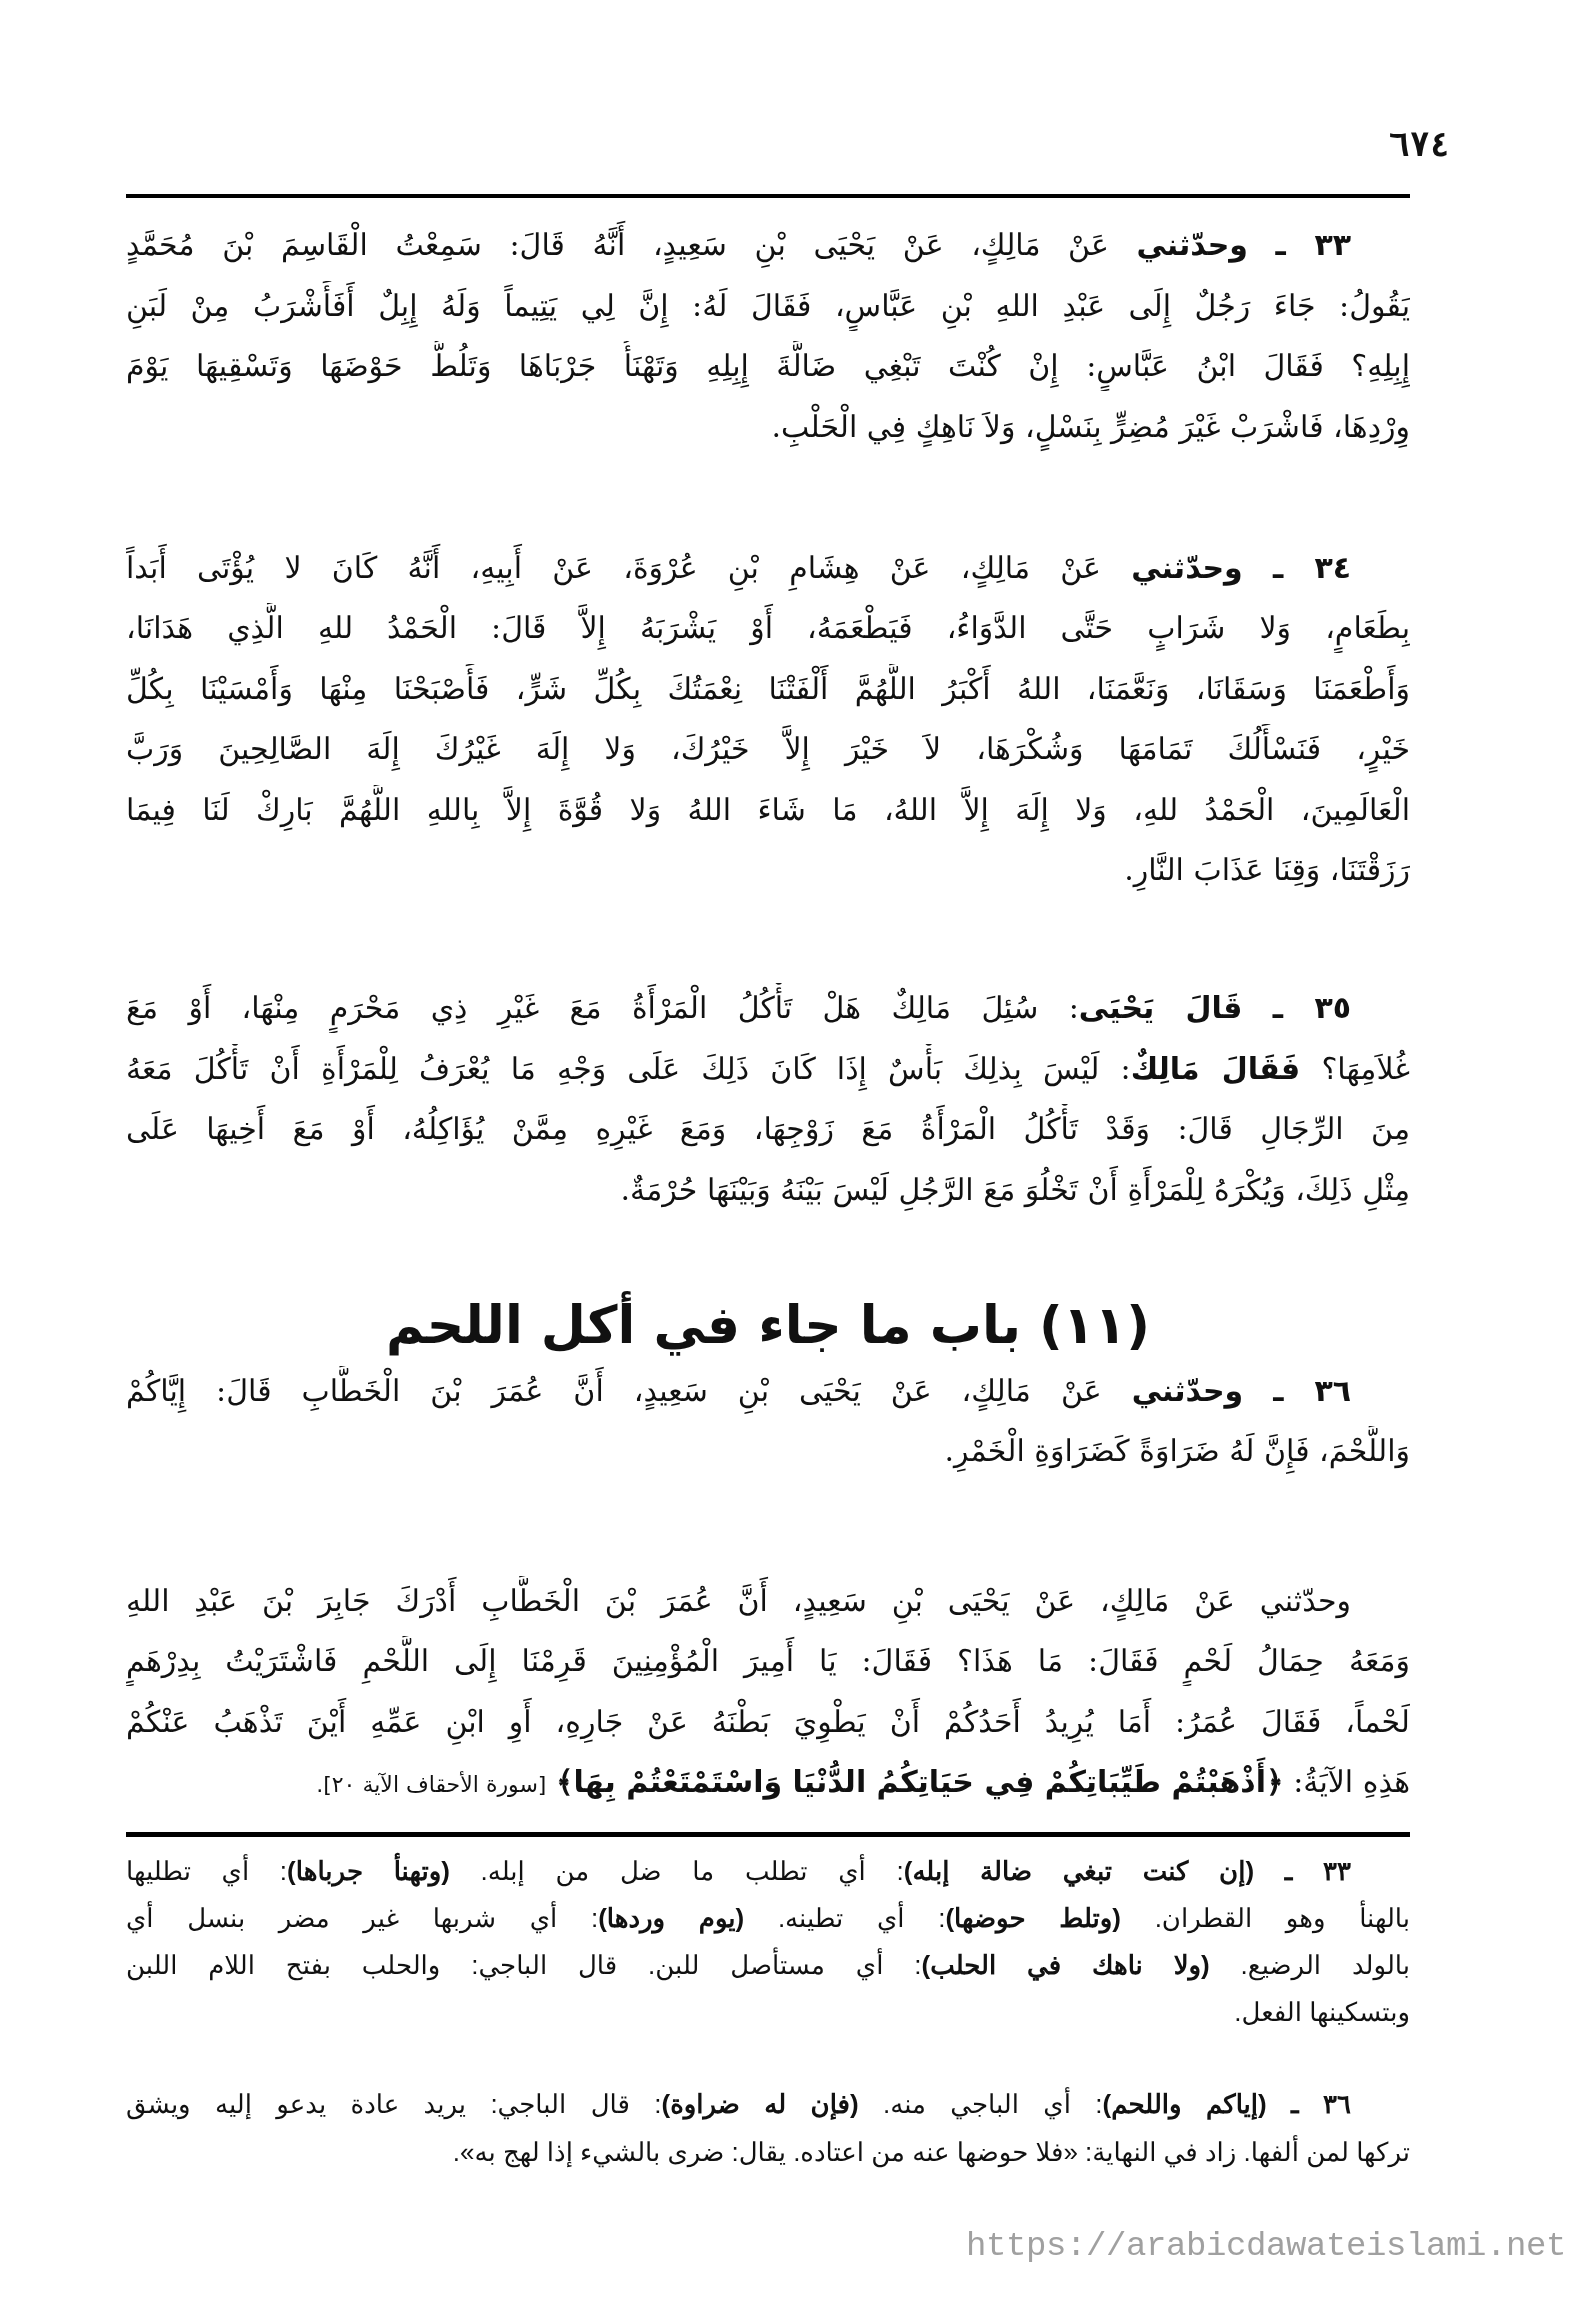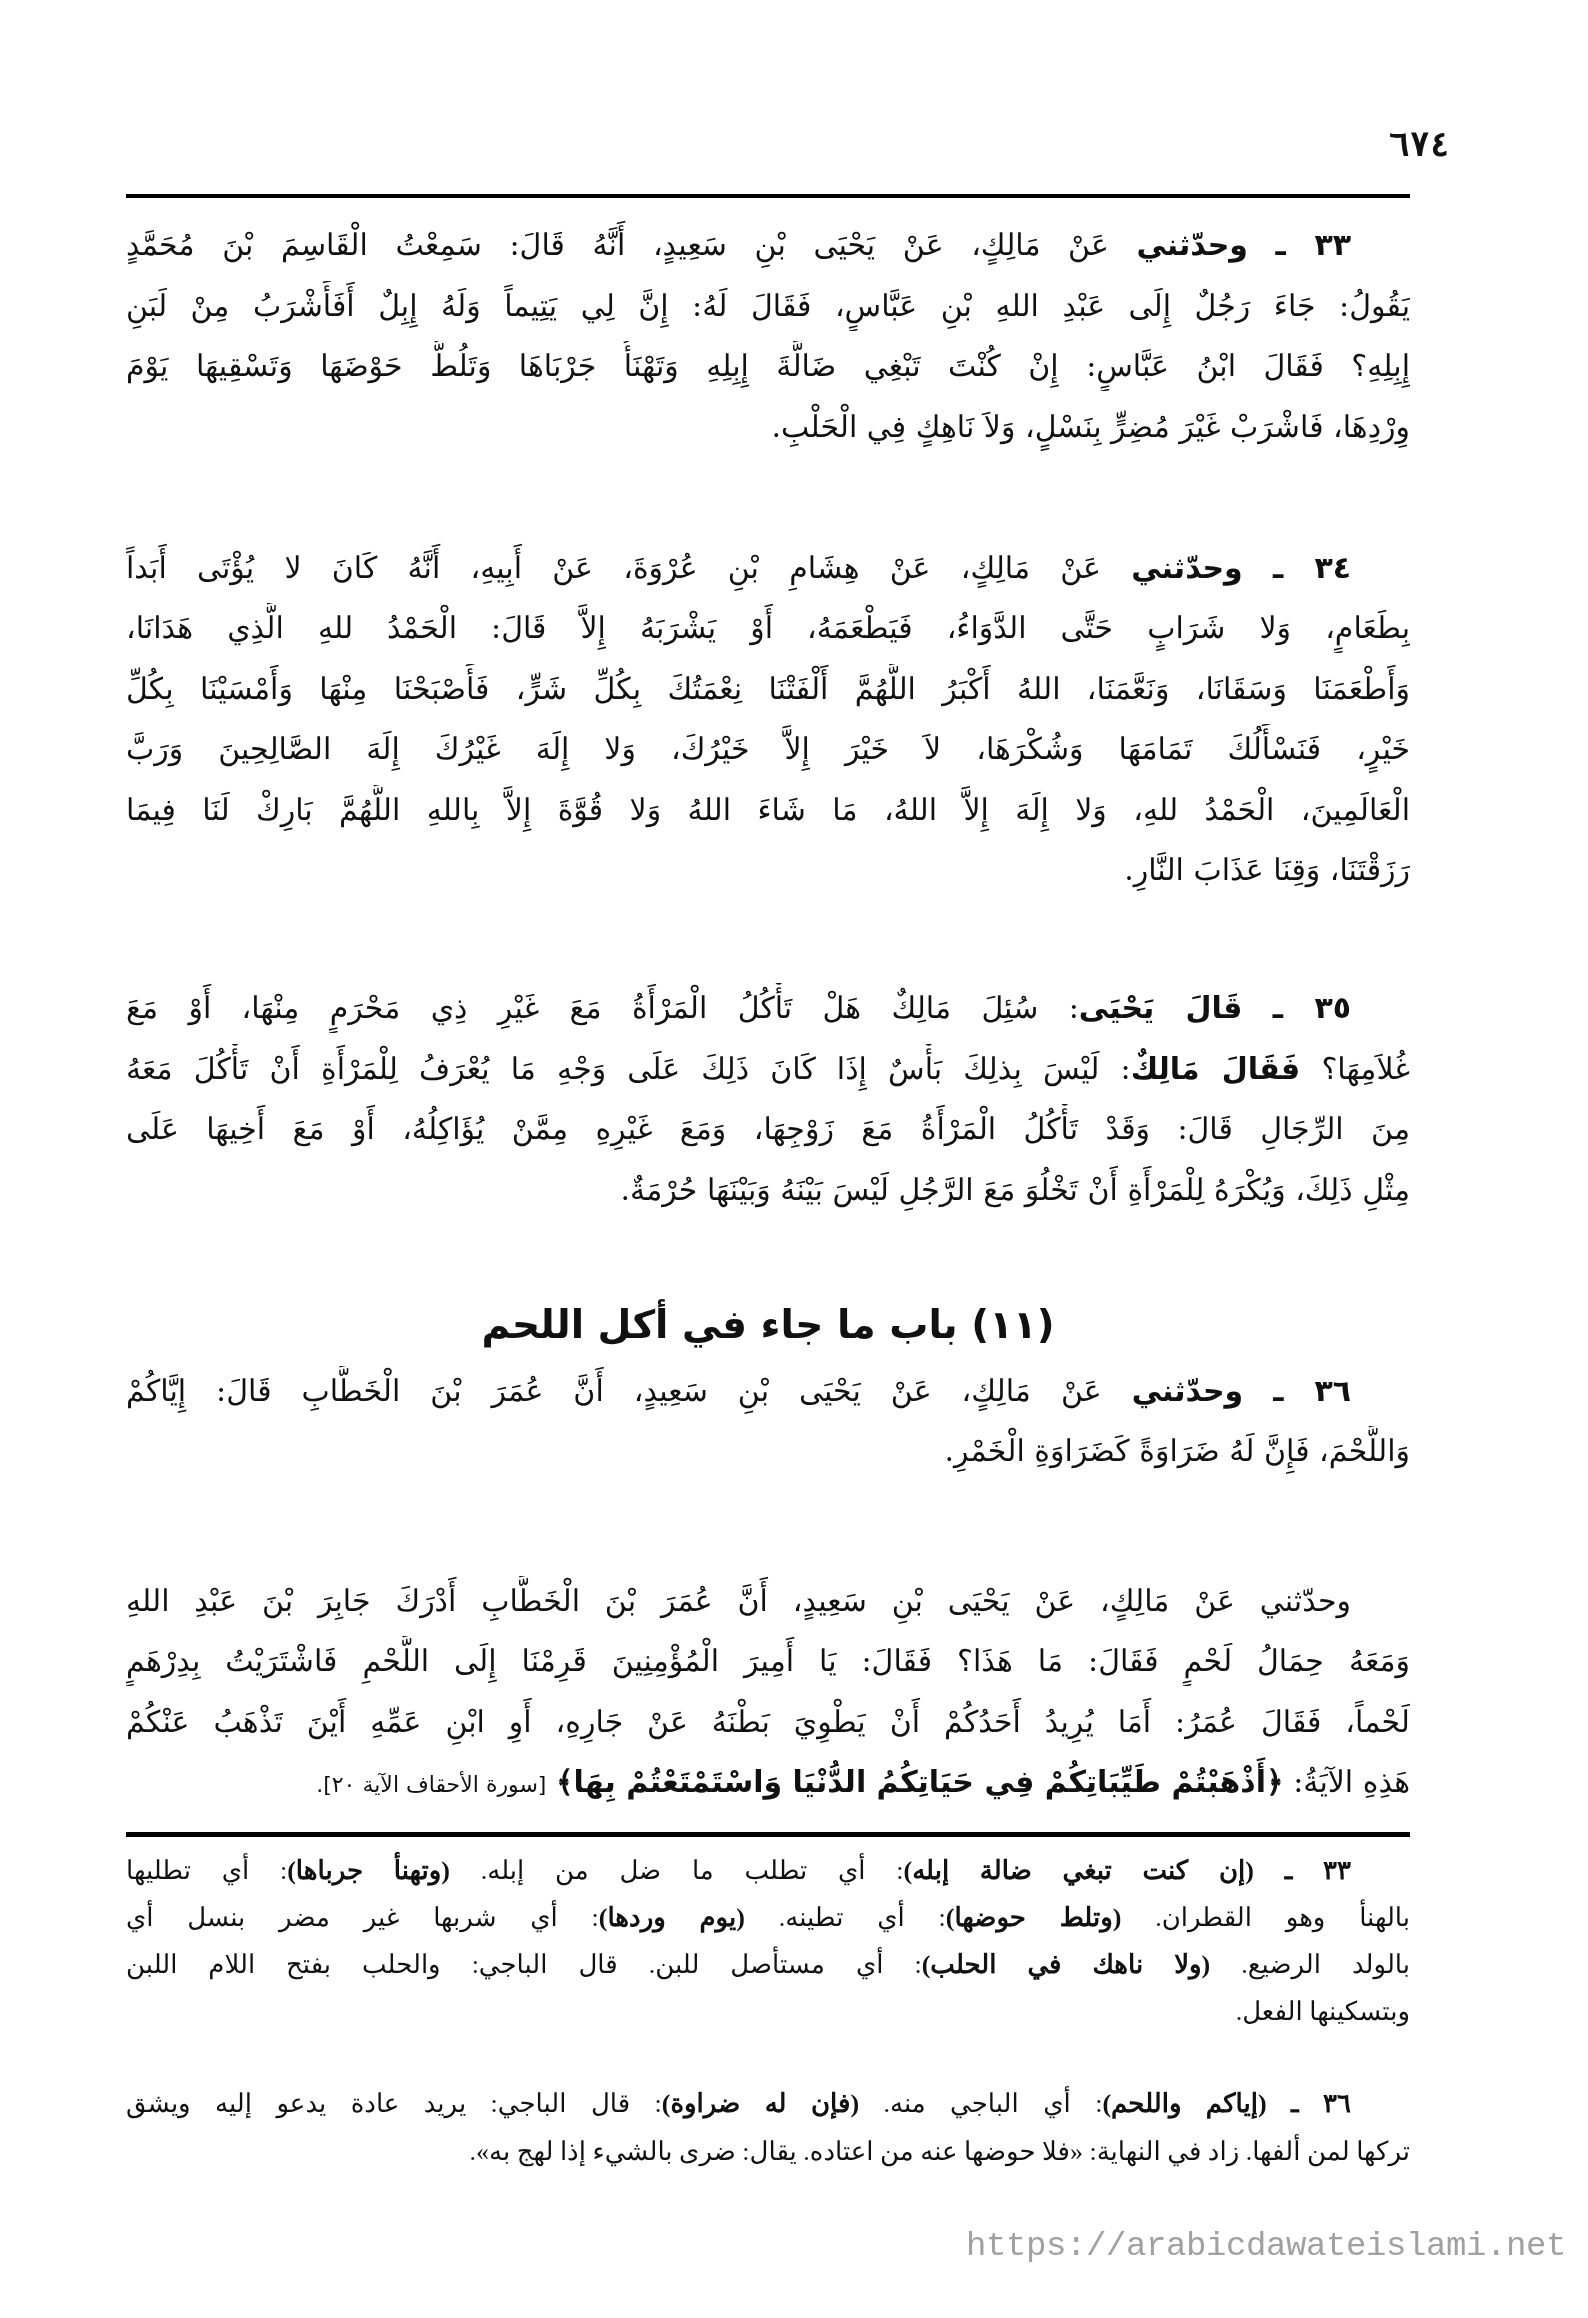--- a/index.html
+++ b/index.html
@@ -29,26 +29,26 @@
     left: 126px; width: 1284px; direction: rtl; text-align: justify; text-align-last: justify;
     font-family: "DejaVu Serif", serif; font-size: 30px; line-height: 50px; height: 50px;
     white-space: nowrap; overflow: hidden;
   }
   .line.last { text-align-last: right; }
   .line.indent { padding-right: 59px; width: 1225px; }
   .line b { font-family: "DejaVu Sans", sans-serif; font-weight: bold; }
 
   .section-heading {
     left: 126px; width: 1284px; top: 1298px; text-align: center; direction: rtl;
-    font-family: "DejaVu Sans", sans-serif; font-weight: bold; font-size: 39px; line-height: 54px;
+    font-family: "DejaVu Sans", sans-serif; font-weight: bold; font-size: 52px; line-height: 54px;
   }
 
   .fn {
     left: 126px; width: 1284px; direction: rtl; text-align: justify; text-align-last: justify;
-    font-family: Liberation Serif, serif; font-size: 26px; line-height: 44px; height: 44px;
+    font-family: Liberation Sans, sans-serif; font-size: 26px; line-height: 44px; height: 44px;
     white-space: nowrap; overflow: hidden;
   }
   .fn.last { text-align-last: right; }
   .fn.indent { padding-right: 59px; width: 1225px; }
   .fn b { font-weight: bold; }
 
   .citation { font-family: "DejaVu Sans", sans-serif; font-size: 22px; }
 
   .watermark {
     left: 966px; top: 2225px; width: 452px; text-align: right;

